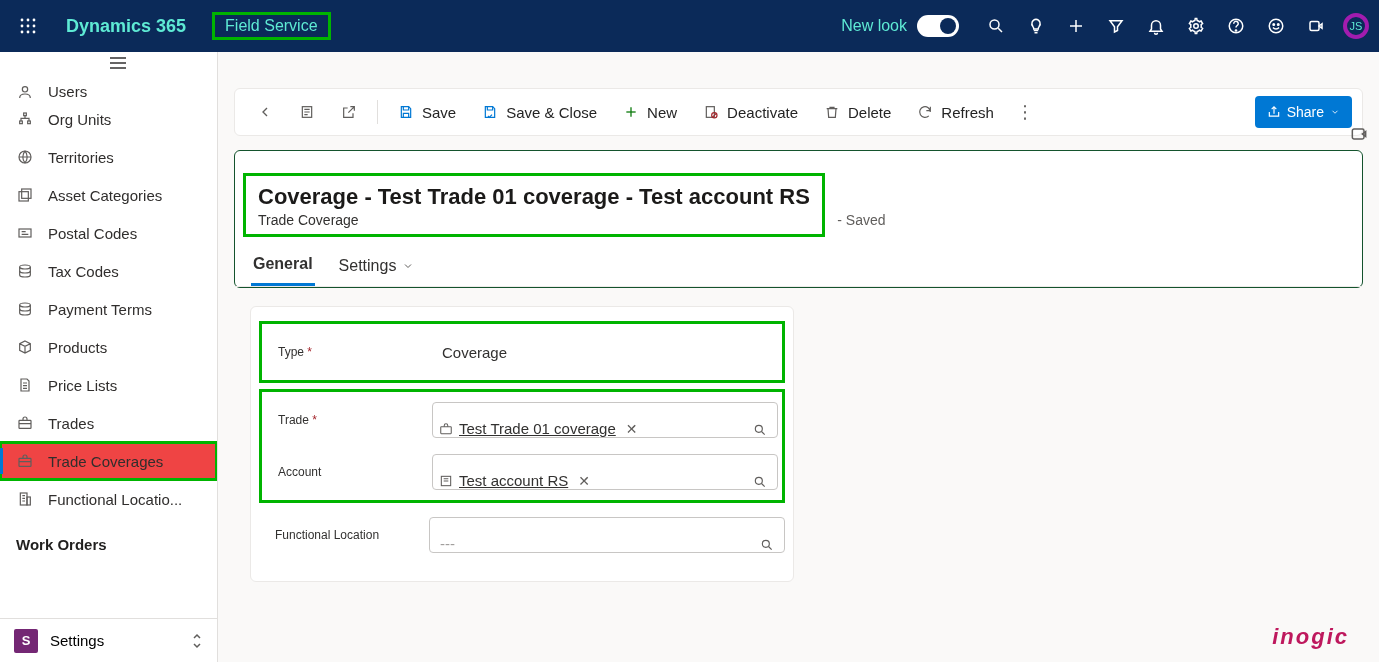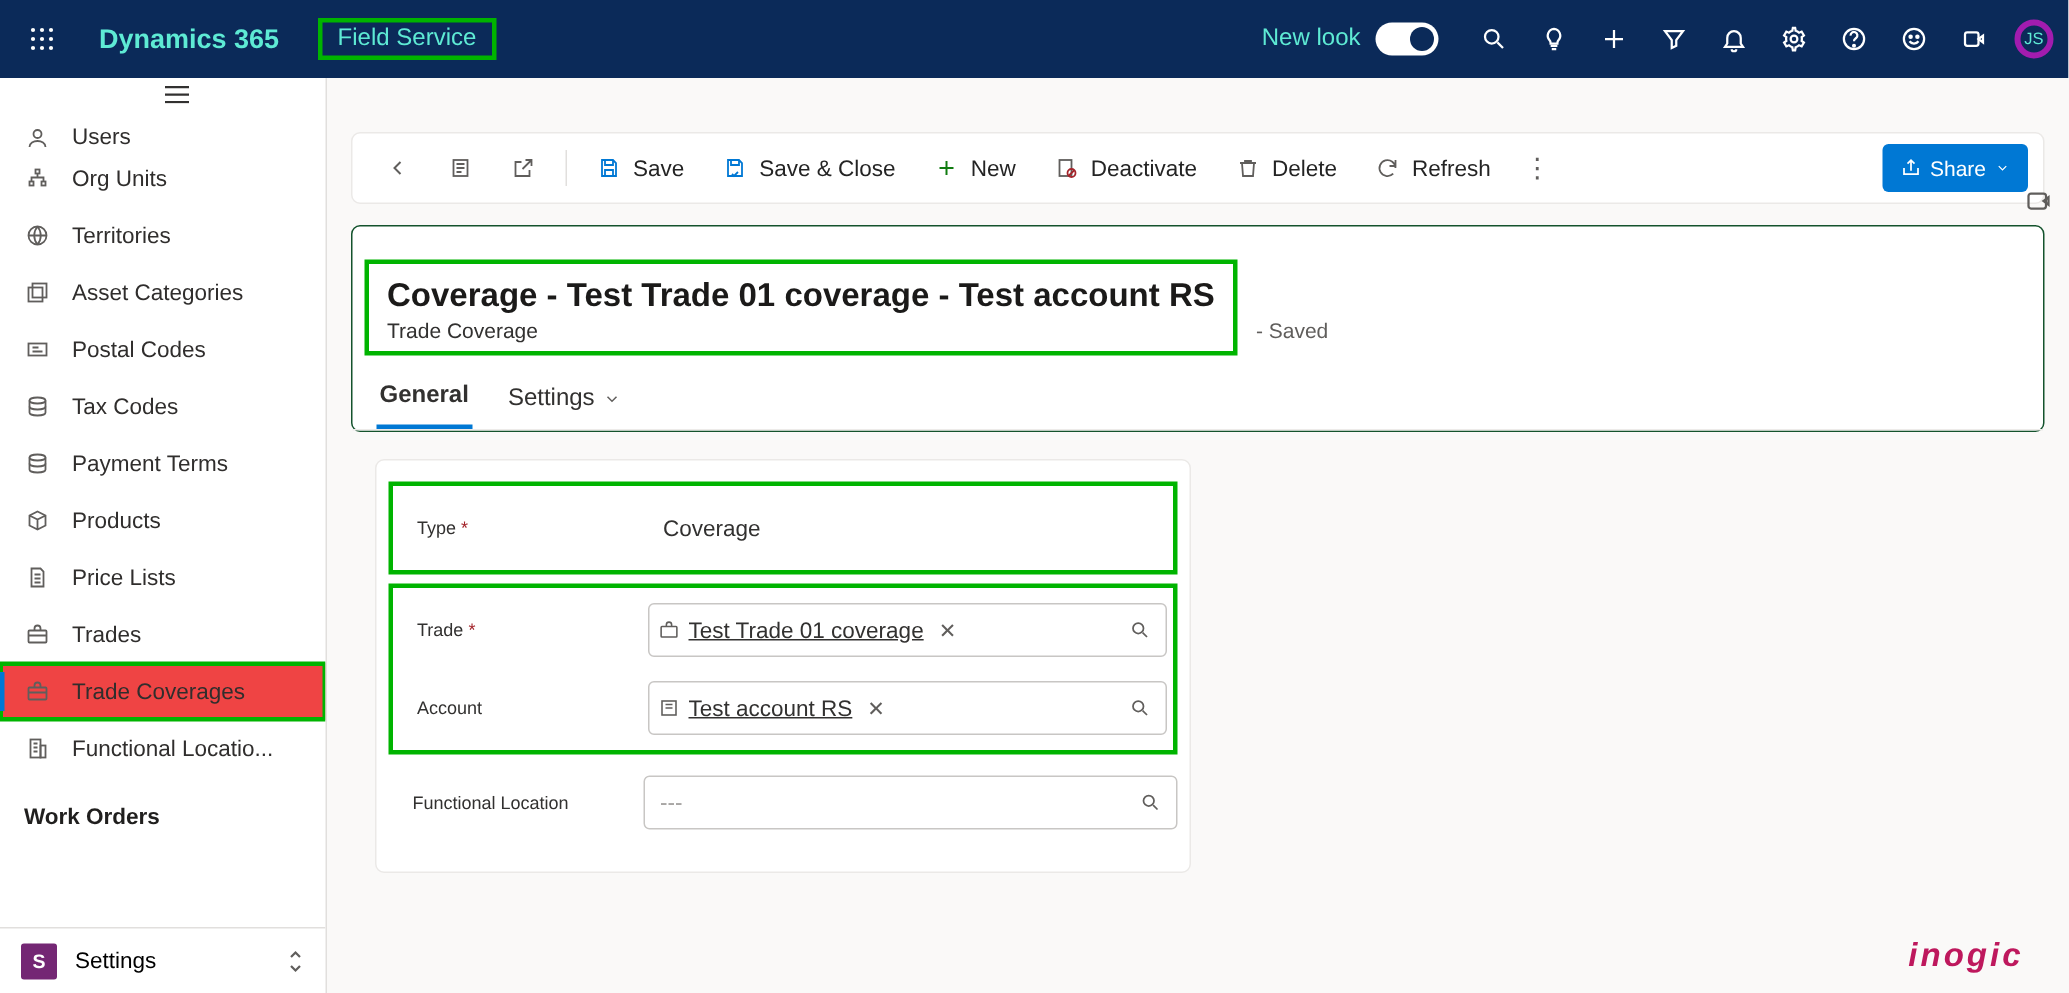--- a/index.html
+++ b/index.html
@@ -55,21 +55,21 @@
   .tabs { display:flex; gap:22px; padding:14px 16px 0 16px; border-bottom:1px solid #edebe9;}
   .tab { font-size:16px; color:#323130; padding:4px 2px 10px; cursor:pointer; display:flex; align-items:center; gap:6px;}
   .tab.active { font-weight:600; border-bottom:3px solid #0078d4; }
 
   .section-card{ background:#fff; border:1px solid #ebe9e7; border-radius:6px; margin:18px 0 0 16px; width:544px; padding:14px 8px 20px 8px;}
   .row { display:flex; align-items:center; min-height:52px; }
   .label { width:170px; font-size:12px; color:#323130; padding-left:16px;}
   .req { color:#a4262c; }
   .value { flex:1; }
   .input-plain { font-size:15px; color:#323130; padding:8px 10px; }
-  .lookup { height:36px; border:1px solid #c8c6c4; border-radius:4px; display:flex; align-items:center; padding:0 6px; gap:4px; background:#fff;}
+  .lookup { height:36px; border:1px solid #c8c6c4; border-radius:4px; display:flex; align-items:flex-end; padding:0 6px; gap:4px; background:#fff;}
   .lookup .tag { display:flex; align-items:center; gap:6px; background:#fff;}
   .lookup .tag .taglink { text-decoration:underline; color:#323130; font-size:15px;}
   .lookup .tag .rm { color:#605e5c; padding:0 4px; cursor:pointer; font-size:14px;}
   .lookup .srch { margin-left:auto; color:#605e5c; padding:0 4px; cursor:pointer;}
   .lookup .placeholder { color:#a19f9d; font-size:15px; padding-left:4px;}
   .box-outline { border:3px solid #00b400; padding:2px 4px 2px 0; margin-bottom:6px;}
 
   .overflow-dots{ font-size:18px; color:#605e5c; padding:0 8px; cursor:pointer;}
   .rail { position:absolute; right:0; top:66px; width:40px; display:flex; flex-direction:column; align-items:center; padding-top:6px;}
 

